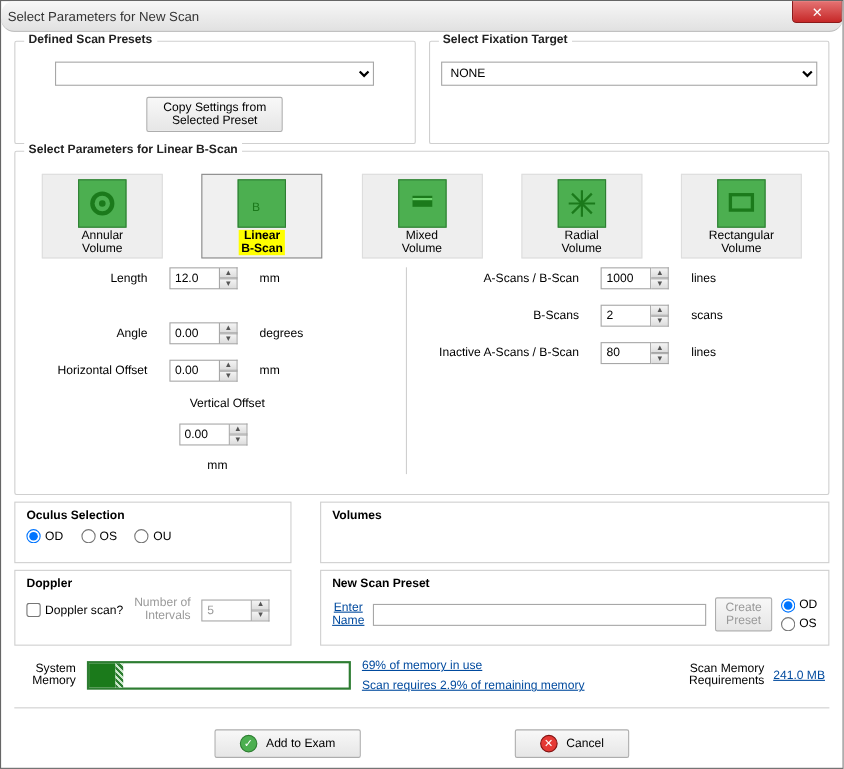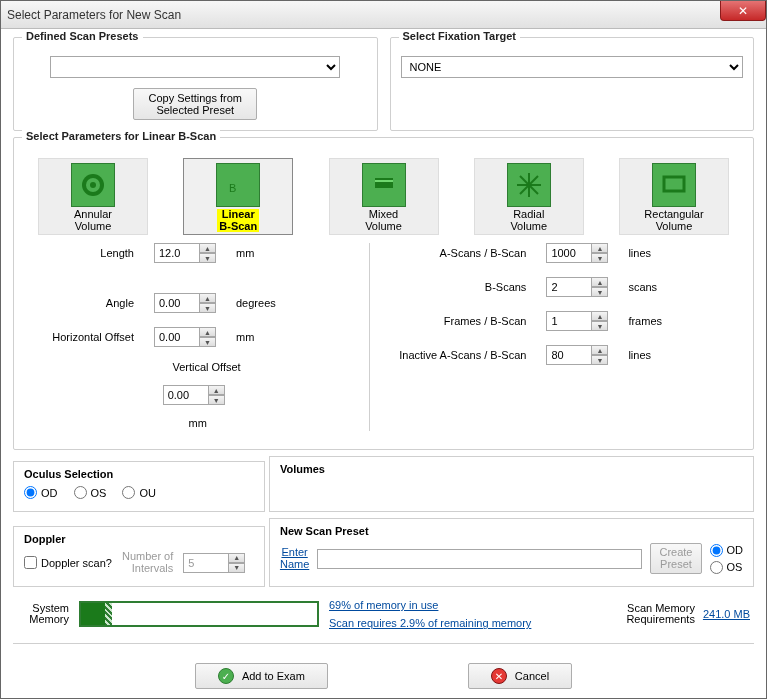--- a/index.html
+++ b/index.html
@@ -1,18 +1,18 @@
 <!DOCTYPE html>
 <html><head>
 <meta charset="utf-8">
 <style>
   * { box-sizing: border-box; font-family: "Segoe UI", Tahoma, sans-serif; font-size: 11px; }
   body { margin: 0; background: #d8d8d8; }
   .window { width: 767px; height: 699px; background: #fff; border: 1px solid #666; position: relative; display: flex; flex-direction: column; }
-  .titlebar { height: 28px; background: linear-gradient(#f7f7f7,#e1e1e1); border-bottom: 1px solid #bbb; display: flex; align-items: center; padding: 0 6px; position: relative; }
+  .titlebar { height: 28px; background: linear-gradient(#f7f7f7,#e1e1e1); border-bottom: 1px solid #bbb; display: flex; align-items: center; padding: 0 6px; position: relative; border-radius: 12px; }
   .titlebar .ttext { color: #333; font-size: 12px; }
   .closebtn { position: absolute; right: 0; top: 0; width: 46px; height: 20px; background: linear-gradient(#e57373,#c62828); border: 1px solid #8b1a1a; border-top: none; border-bottom-left-radius: 4px; border-bottom-right-radius: 4px; color: #fff; display: flex; align-items: center; justify-content: center; font-size: 12px; cursor: pointer; }
   .content { flex: 1; padding: 8px 12px 4px 12px; display: flex; flex-direction: column; gap: 6px; overflow: hidden; }
   .row { display: flex; gap: 12px; }
   .gbox { border: 1px solid #cfcfcf; border-radius: 2px; padding: 8px 10px 10px 10px; position: relative; }
   .gtitle { position: absolute; top: -8px; left: 8px; background: #fff; padding: 0 4px; font-weight: bold; color: #222; }
   select, input[type=text] { border: 1px solid #a7a7a7; background: #fff; height: 20px; padding: 0 4px; }
   select { height: 22px; }
   .btn { background: linear-gradient(#f8f8f8,#e6e6e6); border: 1px solid #adadad; border-radius: 2px; padding: 3px 10px; cursor: pointer; text-align: center; }
   .btn:disabled, .btn.disabled { color: #9a9a9a; cursor: default; }
@@ -26,21 +26,21 @@
   .pleft { width: 46%; }
   .pright { flex: 1; }
   .prow { display: flex; align-items: center; margin-bottom: 14px; gap: 12px; }
   .plabel { width: 110px; text-align: right; padding-right: 8px; }
   .spin { display: flex; align-items: stretch; }
   .spin input { width: 46px; text-align: left; height: 20px; }
   .spinbtns { display: flex; flex-direction: column; width: 16px; }
   .spinbtns div { flex:1; background: linear-gradient(#f4f4f4,#ddd); border:1px solid #a7a7a7; border-left:none; font-size:7px; display:flex; align-items:center; justify-content:center; cursor:pointer; color:#555; }
   .punit { padding-left: 8px; }
   .vsep { width: 1px; background: #cfcfcf; margin: 0 14px; }
-  .midrow { display: flex; gap: 4px; align-items: flex-end; }
+  .midrow { display: flex; gap: 26px; }
   .midbox { border: 1px solid #cfcfcf; padding: 6px 10px 12px 10px; position: relative; }
   .midbox .mtitle { font-weight: bold; margin-bottom: 6px; }
   .radiorow { display: flex; gap: 16px; align-items: center; }
   .radiorow label { display: flex; align-items: center; gap: 4px; }
   .newscan { display: flex; align-items: center; gap: 8px; }
   .link { color: #004a9e; text-decoration: underline; cursor: pointer; }
   .sysmem { display: flex; align-items: center; gap: 10px; padding: 6px 4px; }
   .memlabel { width: 52px; text-align: right; line-height: 1.05; }
   .membar { flex: 0 0 240px; height: 26px; border: 2px solid #2e7d32; position: relative; background: #fff; }
   .memused { position: absolute; left:0; top:0; bottom:0; width: 10%; background: #1b7a1b; }
@@ -211,31 +211,20 @@
             <div class="plabel" style="width:150px;">B-Scans</div>
             <div class="spin">
                 <input type="text" value="2" style="">
                 <div class="spinbtns">
                   <div>▲</div>
                   <div>▼</div>
                 </div>
               </div>
             <div class="punit">scans</div>
           </div>
-          <div class="prow">
-            <div class="plabel" style="width:150px;">Frames / B-Scan</div>
-            <div class="spin">
-                <input type="text" value="1" style="">
-                <div class="spinbtns">
-                  <div>▲</div>
-                  <div>▼</div>
-                </div>
-              </div>
-            <div class="punit">frames</div>
-          </div>
           <div class="prow" style="margin-bottom:2px;">
             <div class="plabel" style="width:150px;">Inactive A-Scans / B-Scan</div>
             <div class="spin">
                 <input type="text" value="80" style="">
                 <div class="spinbtns">
                   <div>▲</div>
                   <div>▼</div>
                 </div>
               </div>
             <div class="punit">lines</div>

